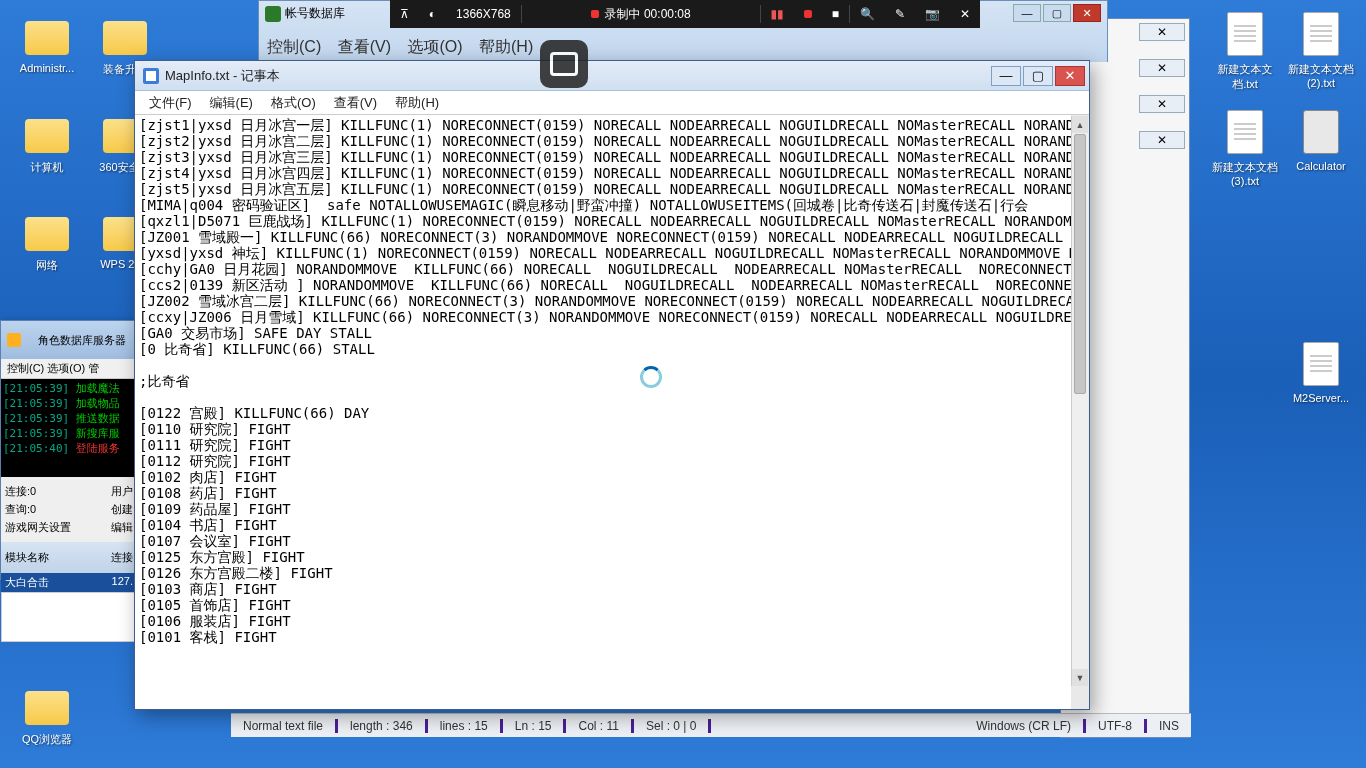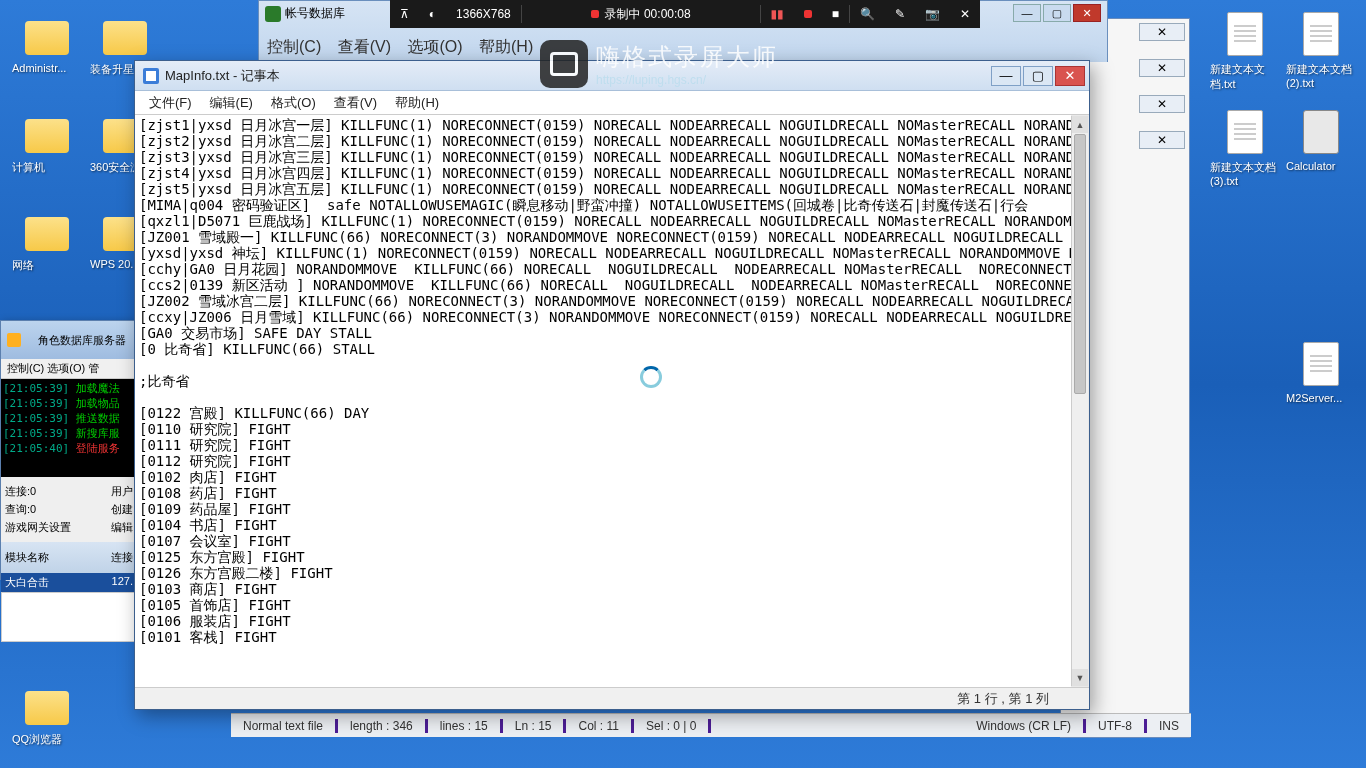--- a/index.html
+++ b/index.html
@@ -7,21 +7,21 @@
   width: 1366px; height: 768px;
   background: linear-gradient(180deg, #2e7bd8 0%, #1a5fb8 50%, #2e7bd8 100%);
   font-family: "Microsoft YaHei", SimSun, Arial, sans-serif;
   font-size: 12px;
   overflow: hidden;
   position: relative;
 }
 
 
 .desktop-icon {
-  position: absolute; width: 70px; 
+  position: absolute; width: 70px; text-align: center;
   color: #fff; font-size: 11px;
   text-shadow: 1px 1px 2px rgba(0,0,0,.6);
 }
 .desktop-icon .ico {
   width: 48px; height: 48px; margin: 0 auto 4px;
   display: flex; align-items: center; justify-content: center;
   font-size: 32px; color: #ffd966;
 }
 .desktop-icon .folder { background: linear-gradient(#fce18a,#f7c948); border-radius: 4px; width:44px; height:34px; margin-top:8px;}
 .desktop-icon .txt { background:#fff; border:1px solid #aaa; border-radius:2px; width:36px; height:44px; position:relative;}
@@ -296,24 +296,20 @@
   <div class="btn">■</div>
   <div class="sep"></div>
   <div class="btn">🔍</div>
   <div class="btn">✎</div>
   <div class="btn">📷</div>
   <div class="btn">✕</div>
 </div>
 
 <div class="watermark">
   <div class="cam"></div>
-  <div class="txt">
-    <div class="t">嗨格式录屏大师</div>
-    <div class="u">https://luping.hgs.cn/</div>
-  </div>
 </div>
 
 <div class="spinner"></div>
 
 <div class="notepad">
   <div class="titlebar">
     <span class="appico"></span>
     <span class="ttl">MapInfo.txt - 记事本</span>
     <div class="wbtns">
       <span>—</span>
@@ -327,16 +323,13 @@
     <span>格式(O)</span>
     <span>查看(V)</span>
     <span>帮助(H)</span>
   </div>
   <div class="editor" id="np-editor"><div class="line">[zjst1|yxsd 日月冰宫一层] KILLFUNC(1) NORECONNECT(0159) NORECALL NODEARRECALL NOGUILDRECALL NOMasterRECALL NORANDOM</div><div class="line">[zjst2|yxsd 日月冰宫二层] KILLFUNC(1) NORECONNECT(0159) NORECALL NODEARRECALL NOGUILDRECALL NOMasterRECALL NORANDOM</div><div class="line">[zjst3|yxsd 日月冰宫三层] KILLFUNC(1) NORECONNECT(0159) NORECALL NODEARRECALL NOGUILDRECALL NOMasterRECALL NORANDOM</div><div class="line">[zjst4|yxsd 日月冰宫四层] KILLFUNC(1) NORECONNECT(0159) NORECALL NODEARRECALL NOGUILDRECALL NOMasterRECALL NORANDOM</div><div class="line">[zjst5|yxsd 日月冰宫五层] KILLFUNC(1) NORECONNECT(0159) NORECALL NODEARRECALL NOGUILDRECALL NOMasterRECALL NORANDO</div><div class="line">[MIMA|q004 密码验证区]  safe NOTALLOWUSEMAGIC(瞬息移动|野蛮冲撞) NOTALLOWUSEITEMS(回城卷|比奇传送石|封魔传送石|行会</div><div class="line">[qxzl1|D5071 巨鹿战场] KILLFUNC(1) NORECONNECT(0159) NORECALL NODEARRECALL NOGUILDRECALL NOMasterRECALL NORANDOMMOV</div><div class="line">[JZ001 雪域殿一] KILLFUNC(66) NORECONNECT(3) NORANDOMMOVE NORECONNECT(0159) NORECALL NODEARRECALL NOGUILDRECALL NOM</div><div class="line">[yxsd|yxsd 神坛] KILLFUNC(1) NORECONNECT(0159) NORECALL NODEARRECALL NOGUILDRECALL NOMasterRECALL NORANDOMMOVE NOTA</div><div class="line">[cchy|GA0 日月花园] NORANDOMMOVE  KILLFUNC(66) NORECALL  NOGUILDRECALL  NODEARRECALL NOMasterRECALL  NORECONNECT(01</div><div class="line">[ccs2|0139 新区活动 ] NORANDOMMOVE  KILLFUNC(66) NORECALL  NOGUILDRECALL  NODEARRECALL NOMasterRECALL  NORECONNECT(</div><div class="line">[JZ002 雪域冰宫二层] KILLFUNC(66) NORECONNECT(3) NORANDOMMOVE NORECONNECT(0159) NORECALL NODEARRECALL NOGUILDRECALL</div><div class="line">[ccxy|JZ006 日月雪域] KILLFUNC(66) NORECONNECT(3) NORANDOMMOVE NORECONNECT(0159) NORECALL NODEARRECALL NOGUILDRECAL</div><div class="line">[GA0 交易市场] SAFE DAY STALL</div><div class="line">[0 比奇省] KILLFUNC(66) STALL</div><div class="line">&nbsp;</div><div class="line">;比奇省</div><div class="line">&nbsp;</div><div class="line">[0122 宫殿] KILLFUNC(66) DAY</div><div class="line">[0110 研究院] FIGHT</div><div class="line">[0111 研究院] FIGHT</div><div class="line">[0112 研究院] FIGHT</div><div class="line">[0102 肉店] FIGHT</div><div class="line">[0108 药店] FIGHT</div><div class="line">[0109 药品屋] FIGHT</div><div class="line">[0104 书店] FIGHT</div><div class="line">[0107 会议室] FIGHT</div><div class="line">[0125 东方宫殿] FIGHT</div><div class="line">[0126 东方宫殿二楼] FIGHT</div><div class="line">[0103 商店] FIGHT</div><div class="line">[0105 首饰店] FIGHT</div><div class="line">[0106 服装店] FIGHT</div><div class="line">[0101 客栈] FIGHT</div></div>
   <div class="scrollbar-v">
     <div class="arr up">▲</div>
     <div class="thumb"></div>
     <div class="arr down">▼</div>
   </div>
-  <div class="statusbar">
-    <span>第 1 行 , 第 1 列</span>
-  </div>
 </div>
 
 </body></html>

